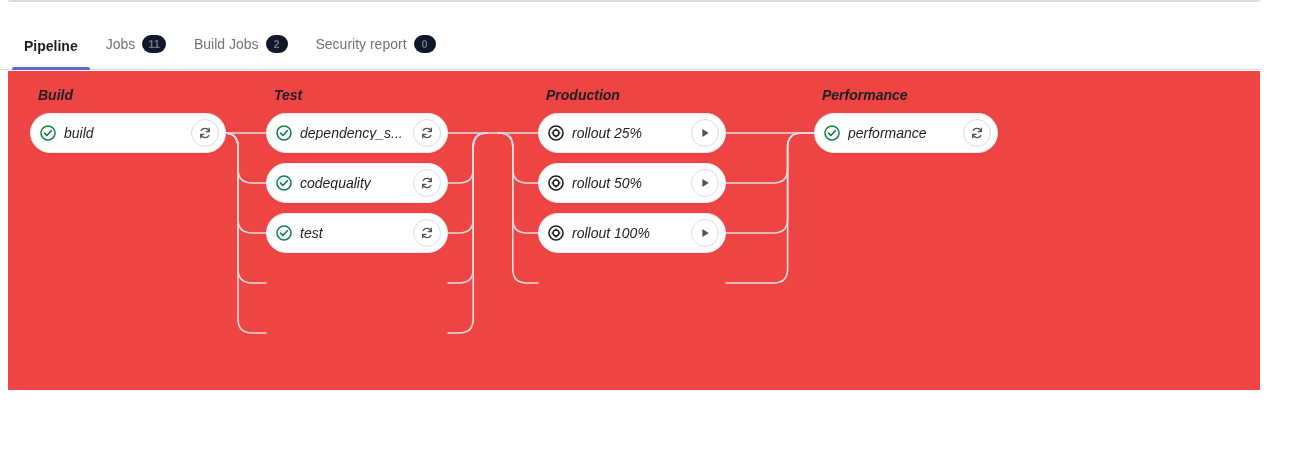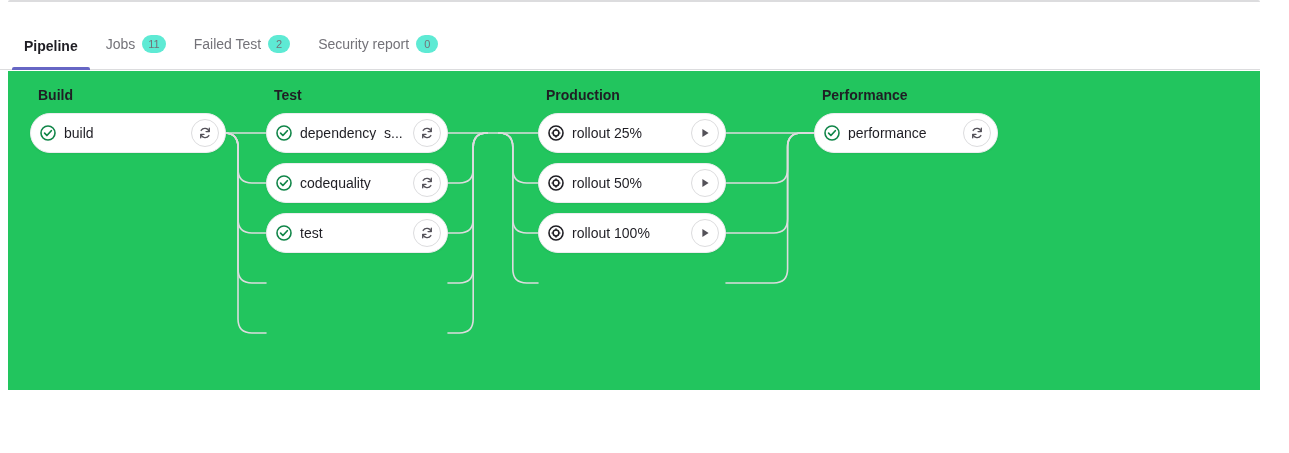--- a/index.html
+++ b/index.html
@@ -65,34 +65,35 @@
     border-radius: 2px 2px 0 0;
   }
   .tab-badge {
     display: inline-flex;
     align-items: center;
     justify-content: center;
     min-width: 22px;
     height: 18px;
     padding: 0 6px;
     border-radius: 9px;
-    background: #5eead4;
+    background: #0f172a;
     color: #737278;
     font-size: 11px;
-    font-weight: 400;
+    font-weight: 700;
     line-height: 1;
   }
 
   
   .pipeline-canvas {
     position: absolute;
     left: 8px; top: 71px;
     width: 1252px; height: 319px;
-    background: #22c55e;
+    background: #ef4444;
     overflow: hidden;
+    font-style: italic;
   }
   .connector-layer {
     position: absolute;
     left: 0; top: 0;
     width: 1252px; height: 319px;
     pointer-events: none;
   }
 
   .stage {
     position: absolute;
@@ -170,21 +171,21 @@
 
   <div class="tabbar" id="tabbar">
       <div class="tab active">
         <span>Pipeline</span>
       </div>
       <div class="tab">
         <span>Jobs</span>
         <span class="tab-badge">11</span>
       </div>
       <div class="tab">
-        <span>Failed Test</span>
+        <span>Build Jobs</span>
         <span class="tab-badge">2</span>
       </div>
       <div class="tab">
         <span>Security report</span>
         <span class="tab-badge">0</span>
       </div>
     </div>
 
   <div class="pipeline-canvas">
     <svg class="connector-layer" id="connectors" viewBox="0 0 1252 319">

